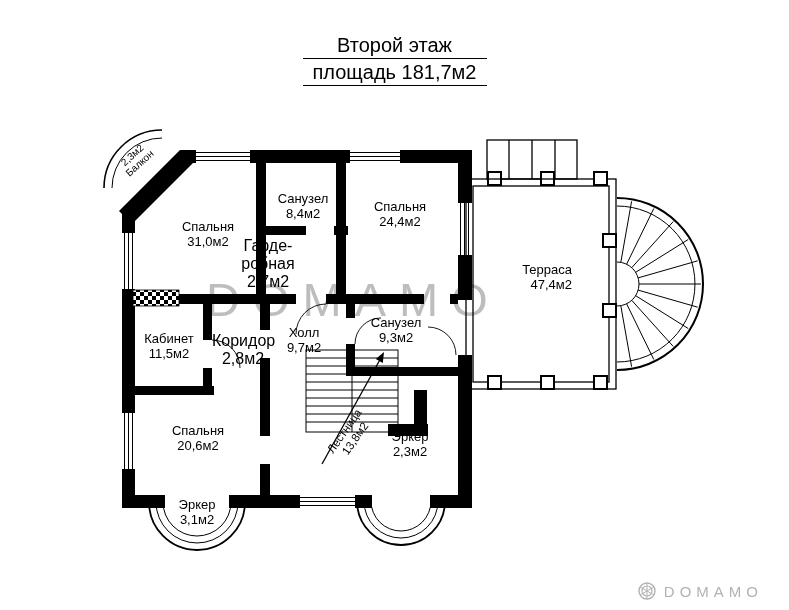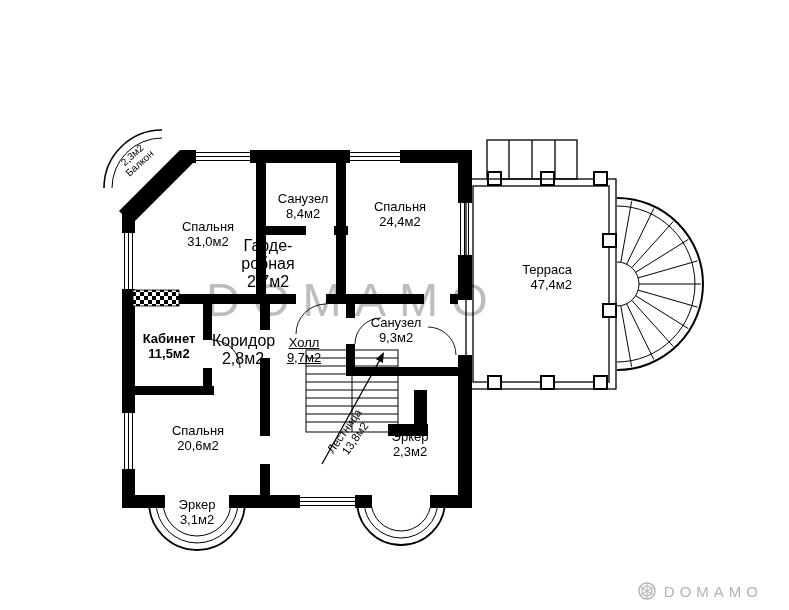--- a/index.html
+++ b/index.html
@@ -23,20 +23,24 @@
              font-size:47px;letter-spacing:13px;color:#bdbdbd;mix-blend-mode:multiply;
              font-weight:400;white-space:nowrap;}
   .wm-footer{position:absolute;right:26px;bottom:10px;z-index:5;display:flex;
              align-items:center;gap:8px;color:#b3b3b3;font-size:15px;letter-spacing:5px;}
 </style>
 </head>
 <body>
 
 <div class="stage">
 
+  <div class="title">
+    <div class="row">Второй этаж</div>
+    <div class="row">площадь 181,7м2</div>
+  </div>
 
   <svg class="plan-svg" width="789" height="610" viewBox="0 0 789 610">
     <defs>
       <pattern id="chk" width="8" height="8" patternUnits="userSpaceOnUse">
         <rect width="8" height="8" fill="#fff"></rect>
         <rect width="4" height="4" fill="#000"></rect>
         <rect x="4" y="4" width="4" height="4" fill="#000"></rect>
       </pattern>
     </defs>
 
@@ -215,29 +219,29 @@
       <span>2,7м2</span>
     </div>
     <div class="room-label" style="left:358px;top:200px;width:84px;">
       <span>Спальня</span>
       <span>24,4м2</span>
     </div>
     <div class="room-label" style="left:486px;top:263px;width:86px;text-align:right;">
       <span>Терраса</span>
       <span>47,4м2</span>
     </div>
-    <div class="room-label" style="left:132px;top:332px;width:74px;font-weight:bold;">
+    <div class="room-label" style="left:132px;top:332px;width:74px;">
       <span>Кабинет</span>
       <span>11,5м2</span>
     </div>
     <div class="room-label small" style="left:212px;top:332px;width:62px;">
       <span>Коридор</span>
       <span>2,8м2</span>
     </div>
-    <div class="room-label" style="left:276px;top:336px;width:56px;text-decoration:underline;">
+    <div class="room-label" style="left:276px;top:326px;width:56px;">
       <span>Холл</span>
       <span>9,7м2</span>
     </div>
     <div class="room-label" style="left:360px;top:316px;width:72px;">
       <span>Санузел</span>
       <span>9,3м2</span>
     </div>
     <div class="room-label" style="left:156px;top:424px;width:84px;">
       <span>Спальня</span>
       <span>20,6м2</span>

